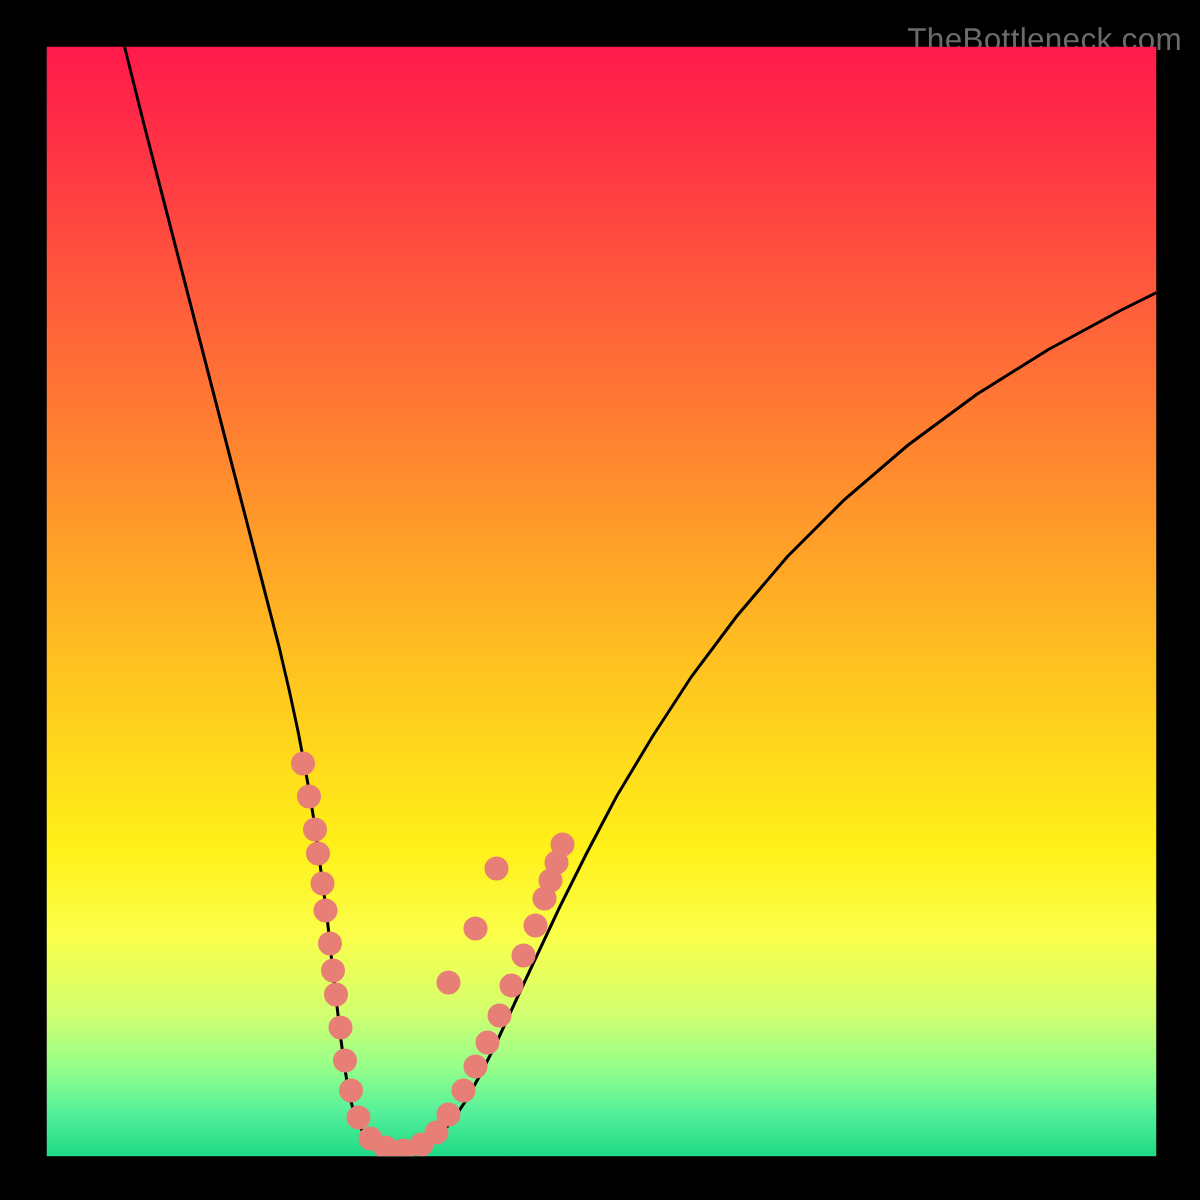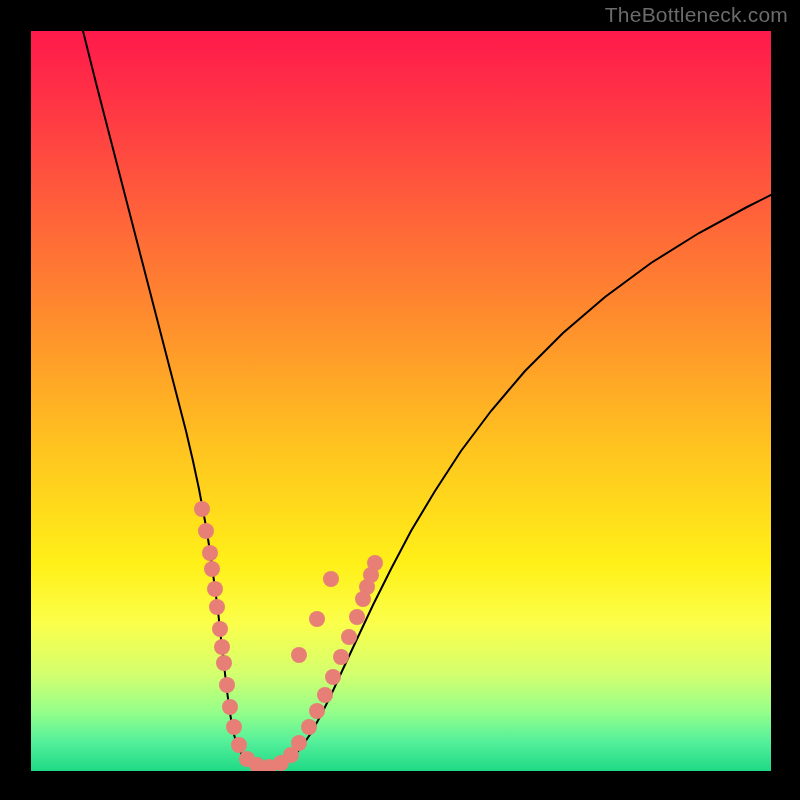--- a/index.html
+++ b/index.html
@@ -54,21 +54,21 @@
     stroke: #000;
     stroke-width: 2;
     stroke-linecap: round;
   }
   .dot {
     fill: #e77f77;
     stroke: none;
   }
   .watermark {
     position: absolute;
-    top: 3px;
+    top: 15px;
     right: 12px;
     color: #6b6b6b;
     font-size: 21px;
     font-weight: 400;
     letter-spacing: 0.2px;
     user-select: none;
     text-align: center;
   }
 </style>
 </head>

